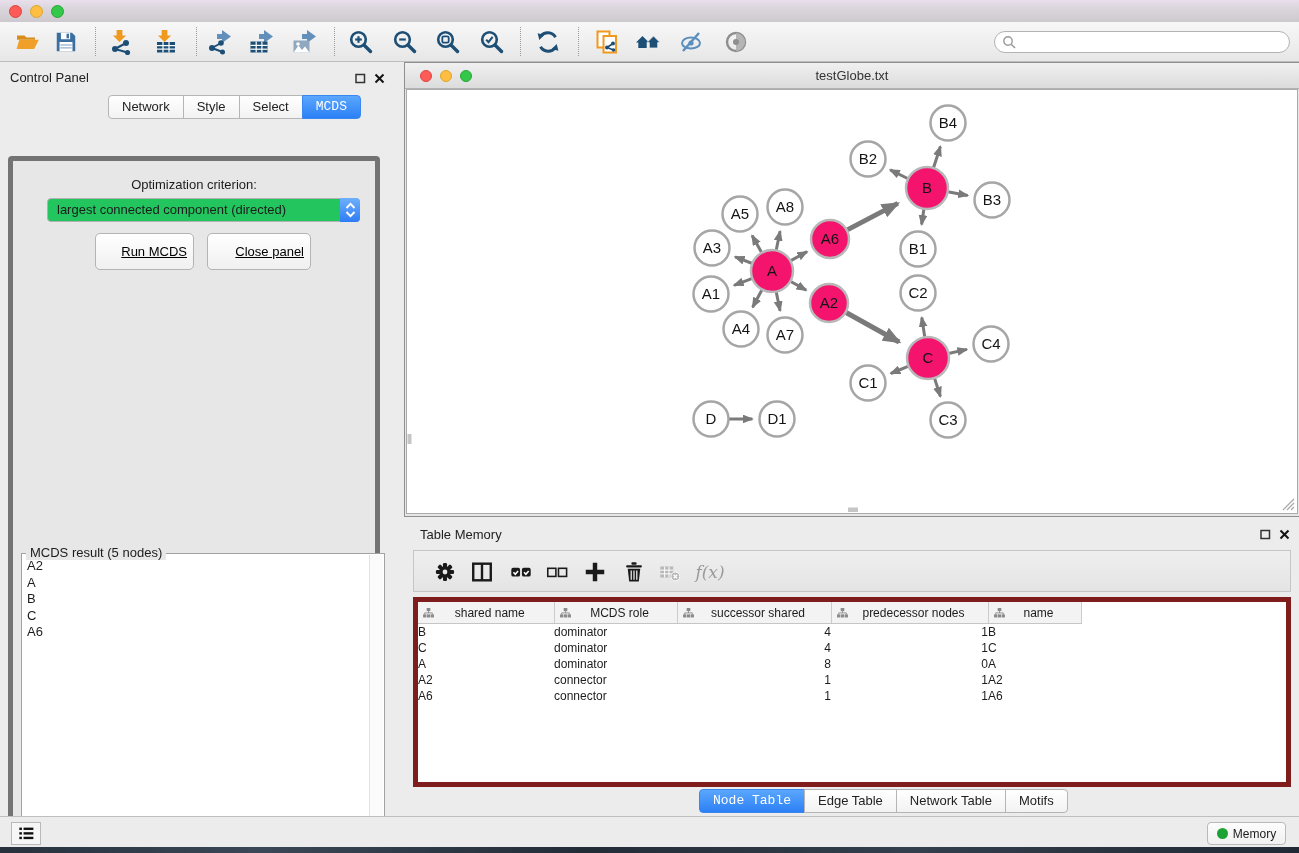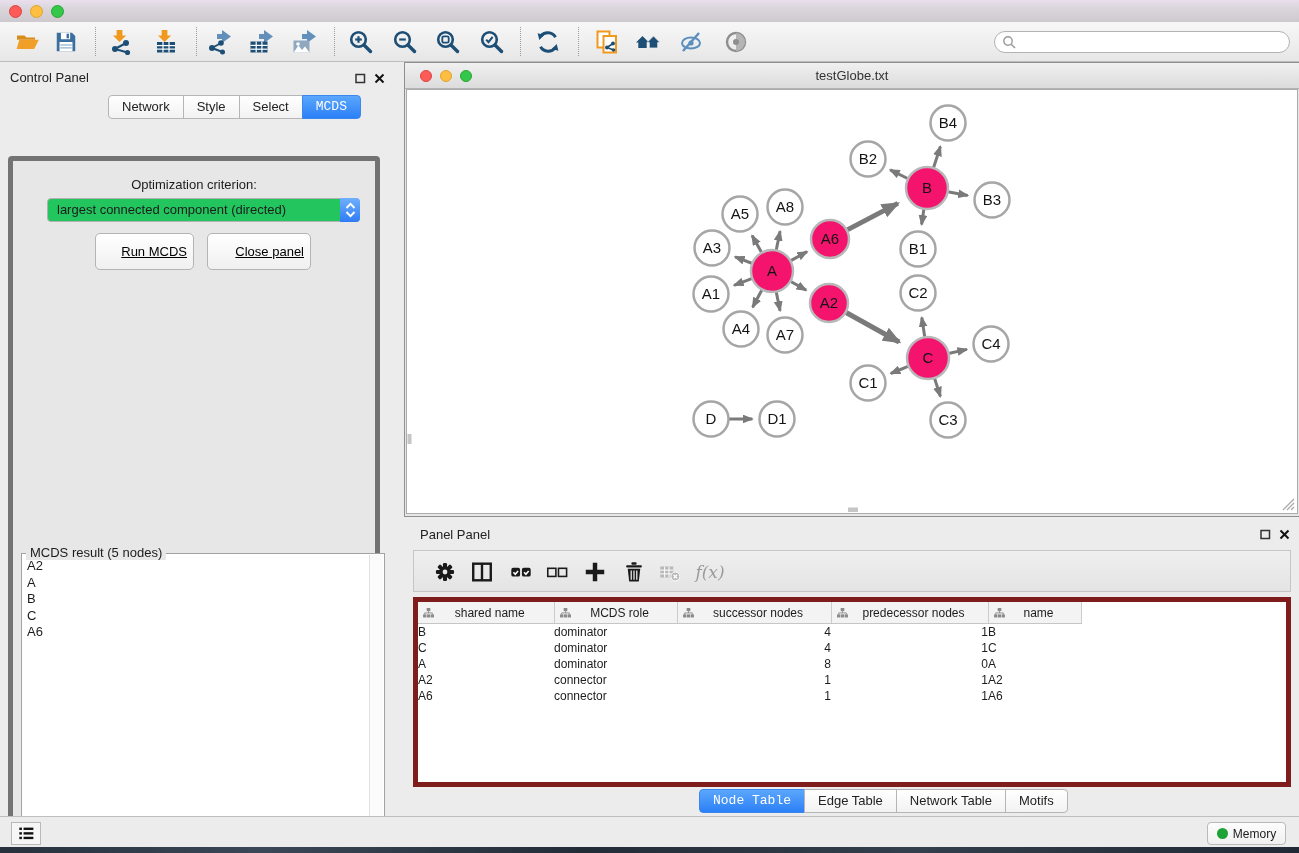--- a/index.html
+++ b/index.html
@@ -412,21 +412,21 @@
           <line x1="880" y1="420" x2="887" y2="413"></line>
           <line x1="884" y1="420" x2="887" y2="417"></line>
       </g>
       <rect class="scroll-dot" x="0.5" y="344" width="4" height="10" fill="#c6c6c6"></rect>
       <rect x="441" y="417.5" width="10" height="4.5" fill="#c6c6c6"></rect>
     </svg>
   </div>
 </div>
 
 <div id="table-panel" class="abs">
-  <div class="panel-title" style="left:16px;top:7px">Panel Panel</div>
+  <div class="panel-title" style="left:16px;top:7px">Table Memory</div>
   <div class="win-mini" style="left:855px;top:8px">
     <svg width="11" height="11" viewBox="0 0 11 11">
         <rect x="1" y="1.5" width="8.5" height="8" fill="none" stroke="#333" stroke-width="1.5"></rect>
       </svg>
   </div>
   <div class="win-mini" style="left:874px;top:8px">
     <svg width="11" height="11" viewBox="0 0 11 11">
         <g stroke="#111" stroke-width="2">
           <line x1="1.5" y1="1.5" x2="9.5" y2="9.5"></line>
           <line x1="9.5" y1="1.5" x2="1.5" y2="9.5"></line>
@@ -564,21 +564,21 @@
                     <rect x="4.2" y="7" width="3.6" height="3.4"></rect>
                     <rect x="8.4" y="7" width="3.6" height="3.4"></rect>
                   </g>
                   <g stroke="#8a8a8a" stroke-width="1">
                     <line x1="6" y1="3.4" x2="6" y2="5.4"></line>
                     <line x1="1.8" y1="5.4" x2="10.2" y2="5.4"></line>
                     <line x1="1.8" y1="5.4" x2="1.8" y2="7"></line>
                     <line x1="10.2" y1="5.4" x2="10.2" y2="7"></line>
                   </g>
                 </svg>
-                <span>successor nodes</span>
+                <span>successor shared</span>
               </div>
             </th>
             <th>
               <div class="hdr">
                 <svg width="11" height="10" viewBox="0 0 12 11" style="flex:none">
                   <g fill="#8a8a8a">
                     <rect x="4" y="0" width="4" height="3.4"></rect>
                     <rect x="0" y="7" width="3.6" height="3.4"></rect>
                     <rect x="4.2" y="7" width="3.6" height="3.4"></rect>
                     <rect x="8.4" y="7" width="3.6" height="3.4"></rect>

